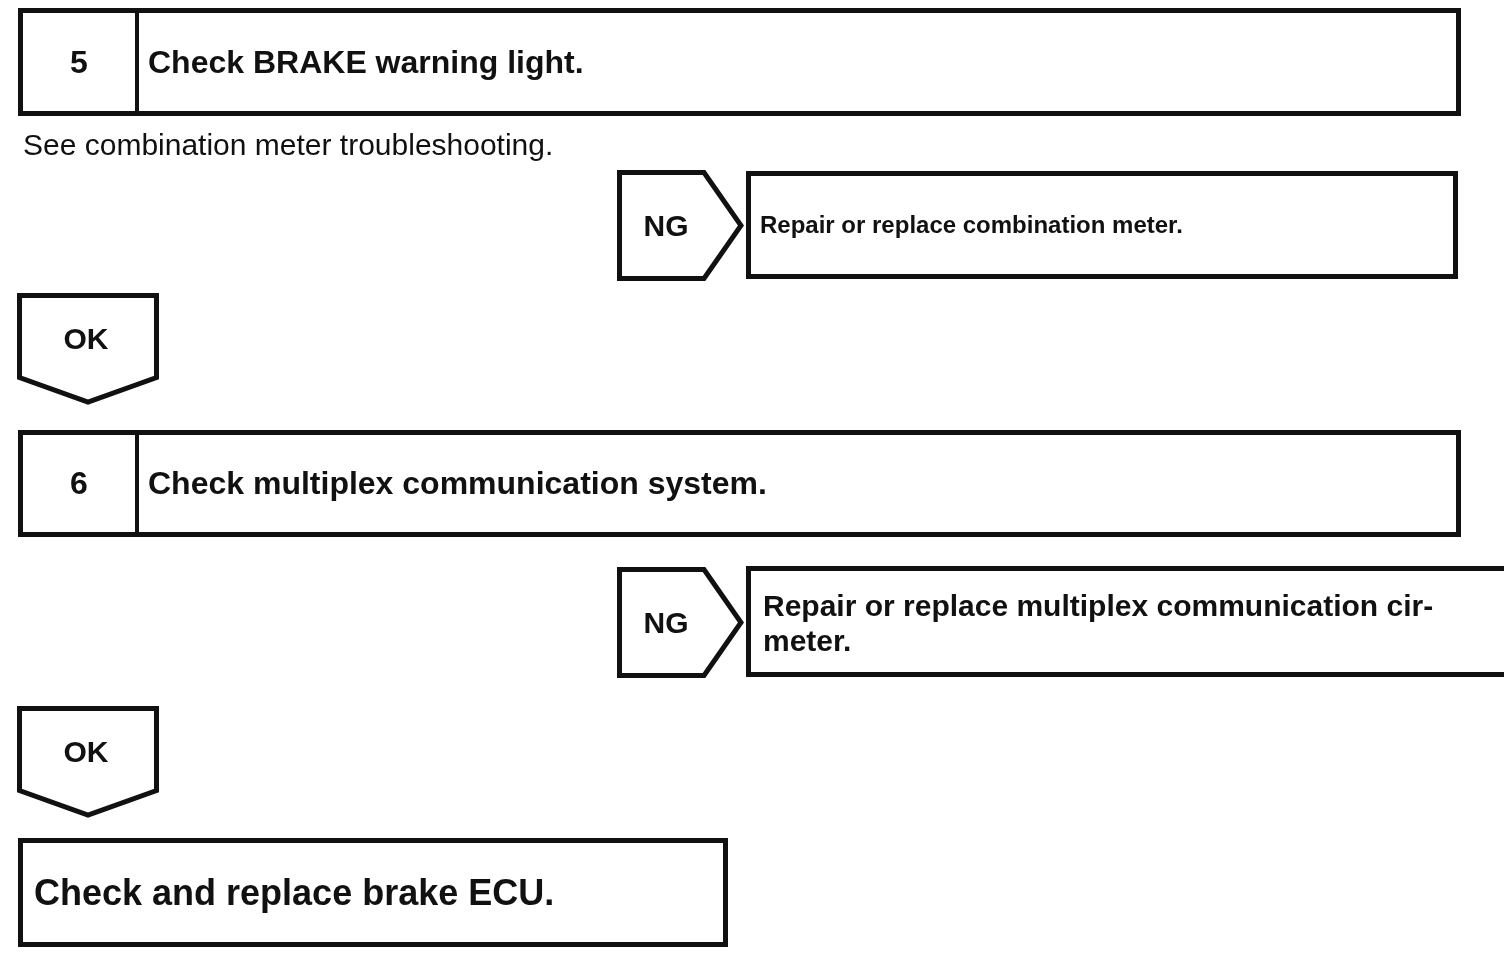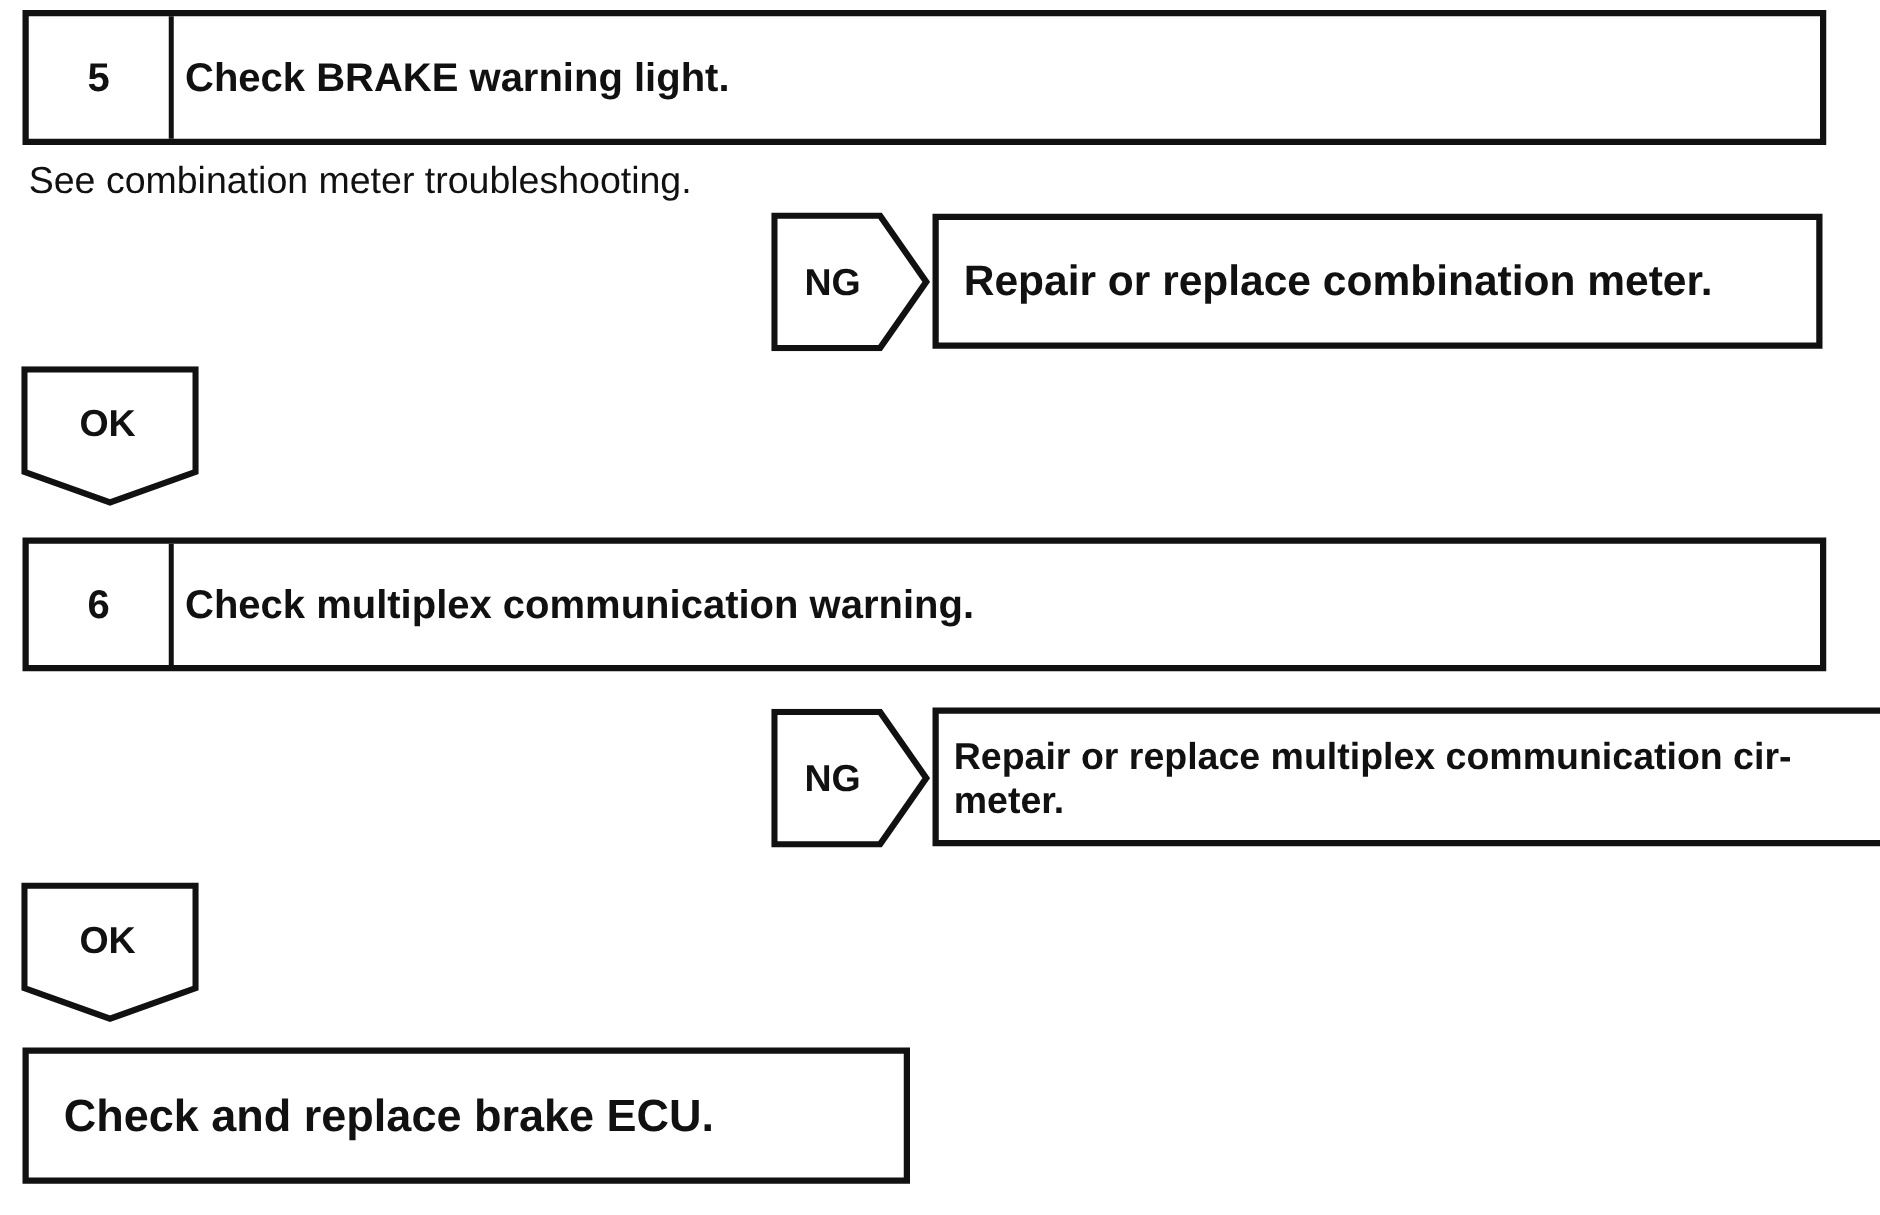--- a/index.html
+++ b/index.html
@@ -43,38 +43,38 @@
     text-align: center;
   }
   .note {
     font-size: 30px;
     font-weight: normal;
     white-space: nowrap;
   }
   .action-center {
     display: flex;
     align-items: center;
-    padding-left: 20px;
+    padding-left: 9px;
     font-weight: bold;
-    font-size: 34px;
+    font-size: 24px;
     white-space: nowrap;
     overflow: hidden;
   }
   .action-lines {
     padding: 17px 12px 0 12px;
     font-weight: bold;
     font-size: 30px;
     line-height: 35px;
     overflow: hidden;
   }
   .action-lines div { white-space: nowrap; }
   .final-action {
     display: flex;
     align-items: center;
-    padding-left: 28px;
+    padding-left: 11px;
     font-weight: bold;
     font-size: 36px;
     white-space: nowrap;
     overflow: hidden;
   }
   svg text {
     font-family: "Liberation Sans", sans-serif;
     font-weight: bold;
     font-size: 30px;
     fill: #111111;
@@ -101,21 +101,21 @@
     <span>Repair or replace combination meter.</span>
   </div>
 
   <svg class="abs" style="left:17px; top:293px;" width="142" height="112" viewBox="0 0 142 112">
     <polygon points="2.5,2.5 139.5,2.5 139.5,84.5 71,109 2.5,84.5" fill="#ffffff" stroke="#111111" stroke-width="5" stroke-linejoin="miter"></polygon>
     <text x="69" y="56" text-anchor="middle">OK</text>
   </svg>
 
   <div class="abs box step" style="left:18px; top:430px; width:1443px; height:107px;">
     <div class="step-num">6</div>
-    <div class="step-title">Check multiplex communication warning.</div>
+    <div class="step-title">Check multiplex communication system.</div>
   </div>
 
   <svg class="abs" style="left:617px; top:567px;" width="127" height="111" viewBox="0 0 127 111">
     <polygon points="2.5,2.5 87,2.5 124,55.5 87,108.5 2.5,108.5" fill="#ffffff" stroke="#111111" stroke-width="5" stroke-linejoin="miter"></polygon>
     <text x="49" y="66" text-anchor="middle">NG</text>
   </svg>
 
   <div class="abs box action-lines" style="left:746px; top:566px; width:852px; height:111px;">
     <div>Repair or replace multiplex communication cir-</div>
     <div>meter.</div>

